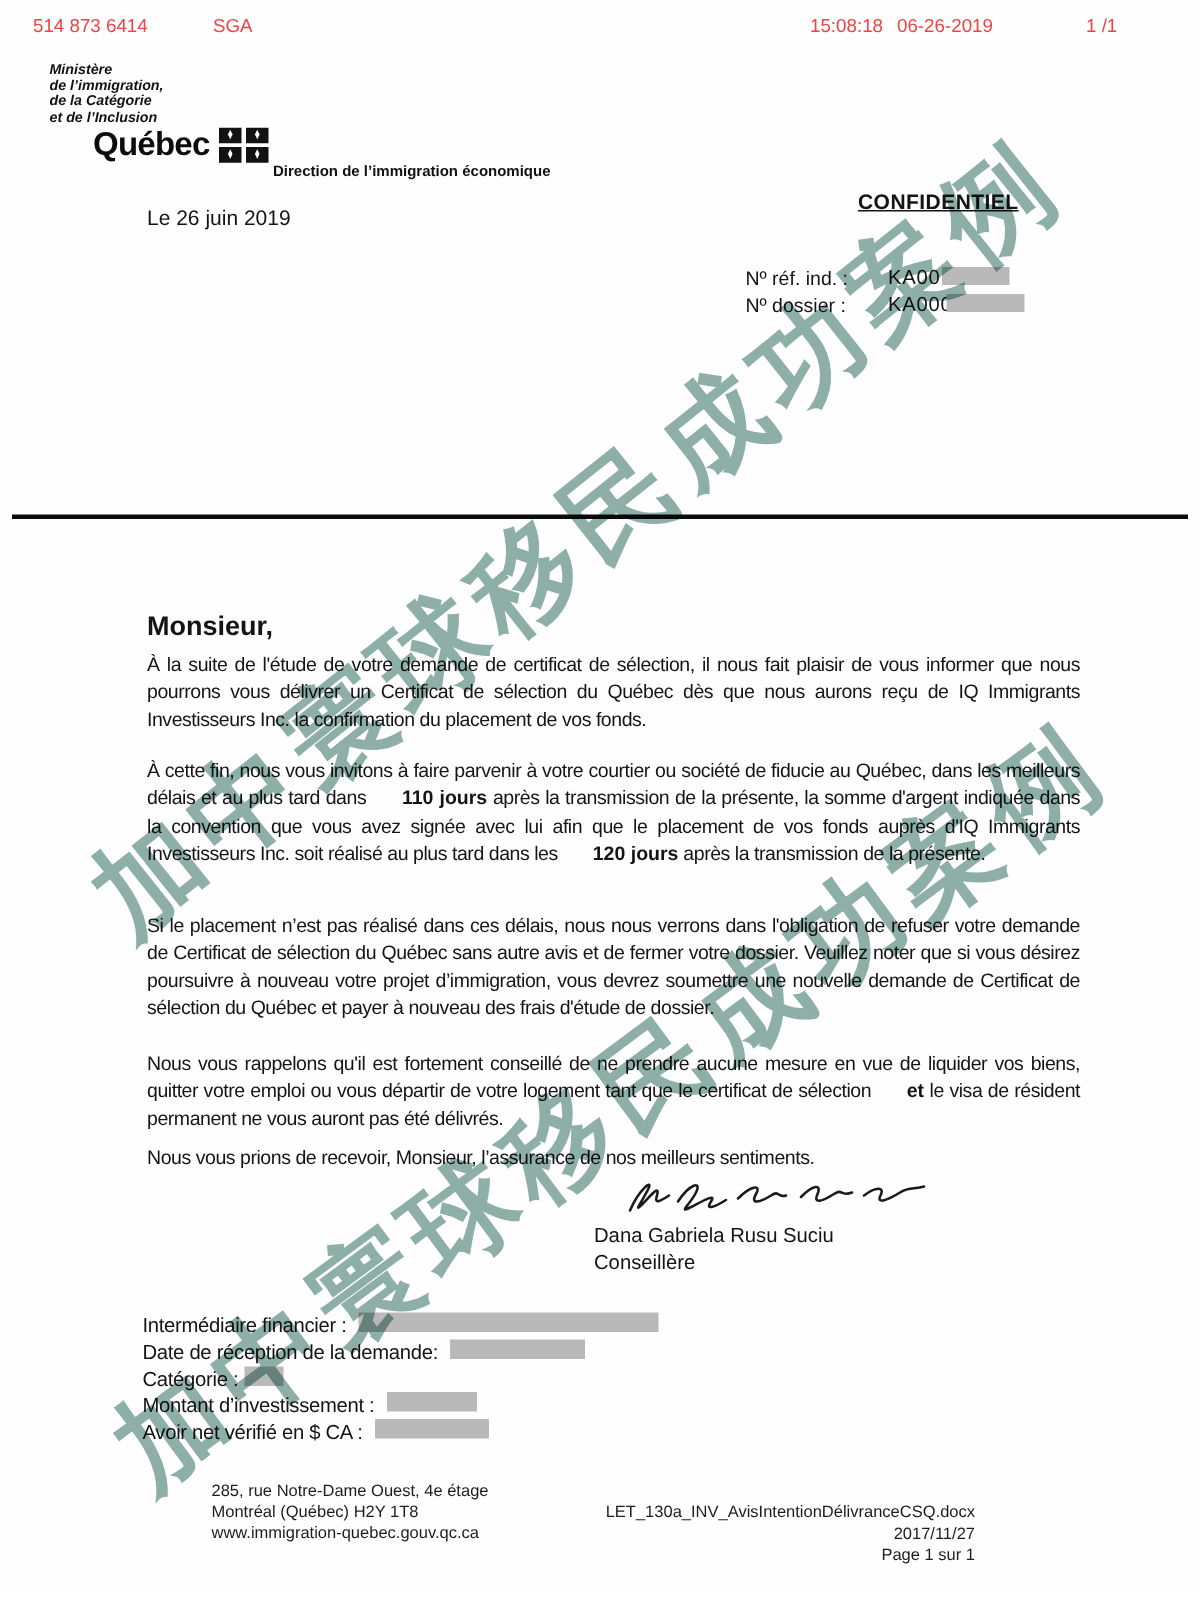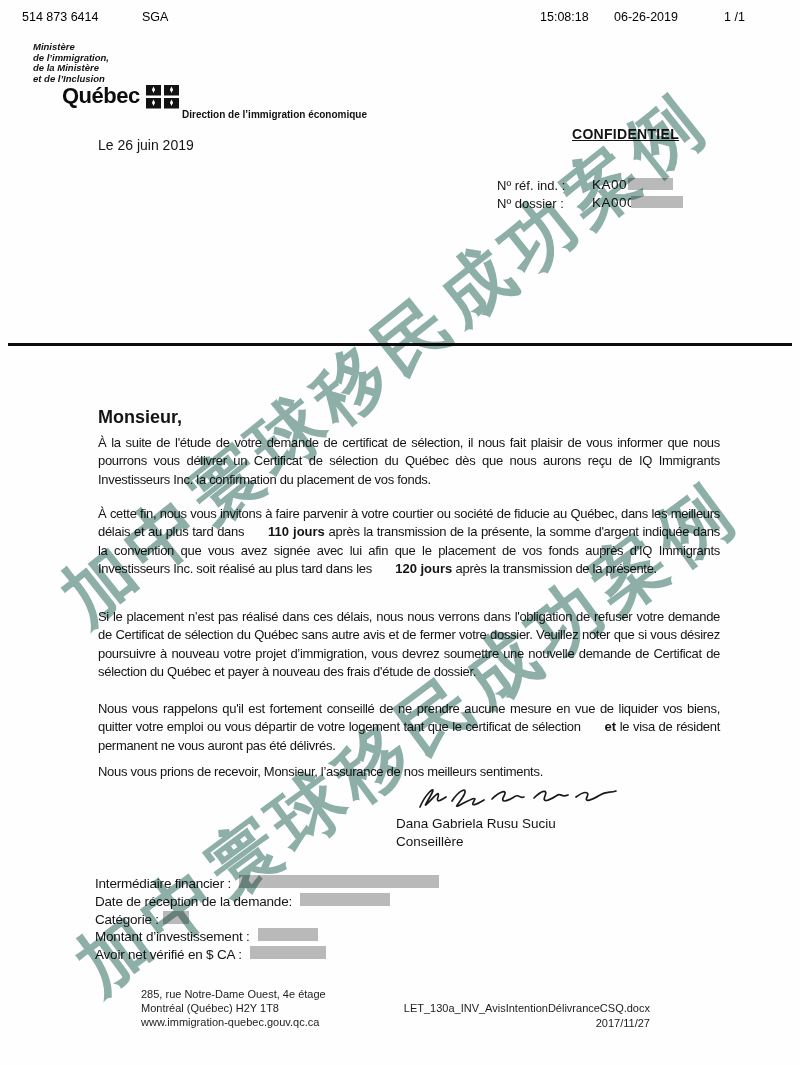--- a/index.html
+++ b/index.html
@@ -1,20 +1,20 @@
 <!DOCTYPE html>
 <html><head>
 <meta charset="utf-8">
 <style>
   html,body{margin:0;padding:0;background:#ffffff;}
   .page{position:relative;width:800px;height:1065px;background:#fefefe;overflow:hidden;
         font-family:"Liberation Sans",sans-serif;color:#141414;}
   .abs{position:absolute;}
   
-  .fax{font-size:12.5px;color:#000000;letter-spacing:0;}
+  .fax{font-size:12.5px;color:#ef4444;letter-spacing:0;}
   
   .ministry{font-size:9.5px;font-weight:bold;font-style:italic;line-height:10.5px;color:#111;}
   .wordmark{font-size:22px;font-weight:bold;letter-spacing:-0.5px;color:#0d0d0d;}
   .direction{font-size:10px;font-weight:700;color:#111;padding-left:36px;}
   .confid{font-size:14px;font-weight:bold;text-decoration:underline;letter-spacing:0.3px;}
   .dateline{font-size:14px;}
   .reflabel{font-size:13px;}
   .refval{font-size:13.5px;letter-spacing:0.5px;}
   .redact{display:inline-block;background:#b9b9b9;height:12px;vertical-align:baseline;}
   
@@ -38,27 +38,27 @@
   strong{letter-spacing:0;margin-left:20px;}
 </style>
 </head>
 <body>
 
 <div class="page">
 
   <div class="abs fax" style="left:22px;top:10px;">514 873 6414</div>
   <div class="abs fax" style="left:142px;top:10px;">SGA</div>
   <div class="abs fax" style="left:540px;top:10px;">15:08:18</div>
-  <div class="abs fax" style="left:614px;top:10px;">06-26-2019</div>
+  <div class="abs fax" style="left:598px;top:10px;">06-26-2019</div>
   <div class="abs fax" style="left:724px;top:10px;">1 /1</div>
 
   <div class="abs ministry" style="left:33px;top:42px;">
     <div>Ministère</div>
     <div>de l’immigration,</div>
-    <div>de la Ministère</div>
+    <div>de la Catégorie</div>
     <div>et de l’Inclusion</div>
   </div>
   <div class="abs wordmark" style="left:62px;top:83px;">Québec</div>
   <div class="abs" style="left:146px;top:85px;">
     <svg width="34" height="24" viewBox="0 0 34 24">
       <rect x="0" y="0" width="15" height="10.5" fill="#121212"></rect>
       <rect x="18" y="0" width="15" height="10.5" fill="#121212"></rect>
       <rect x="0" y="13" width="15" height="10.5" fill="#121212"></rect>
       <rect x="18" y="13" width="15" height="10.5" fill="#121212"></rect>
       <g fill="#ffffff">
@@ -124,18 +124,19 @@
   </div>
 
   <div class="abs foot" style="left:95px;top:987px;">
     <div>285, rue Notre-Dame Ouest, 4e étage</div>
     <div>Montréal (Québec) H2Y 1T8</div>
     <div>www.immigration-quebec.gouv.qc.ca</div>
   </div>
   <div class="abs foot-r" style="left:400px;top:1001px;width:250px;">
     <div>LET_130a_INV_AvisIntentionDélivranceCSQ.docx</div>
     <div>2017/11/27</div>
+    <div>Page 1 sur 1</div>
   </div>
 
   <div class="wm wm1">加中寰球移民成功案例</div>
   <div class="wm wm2">加中寰球移民成功案例</div>
 
 </div>
 
 </body></html>

